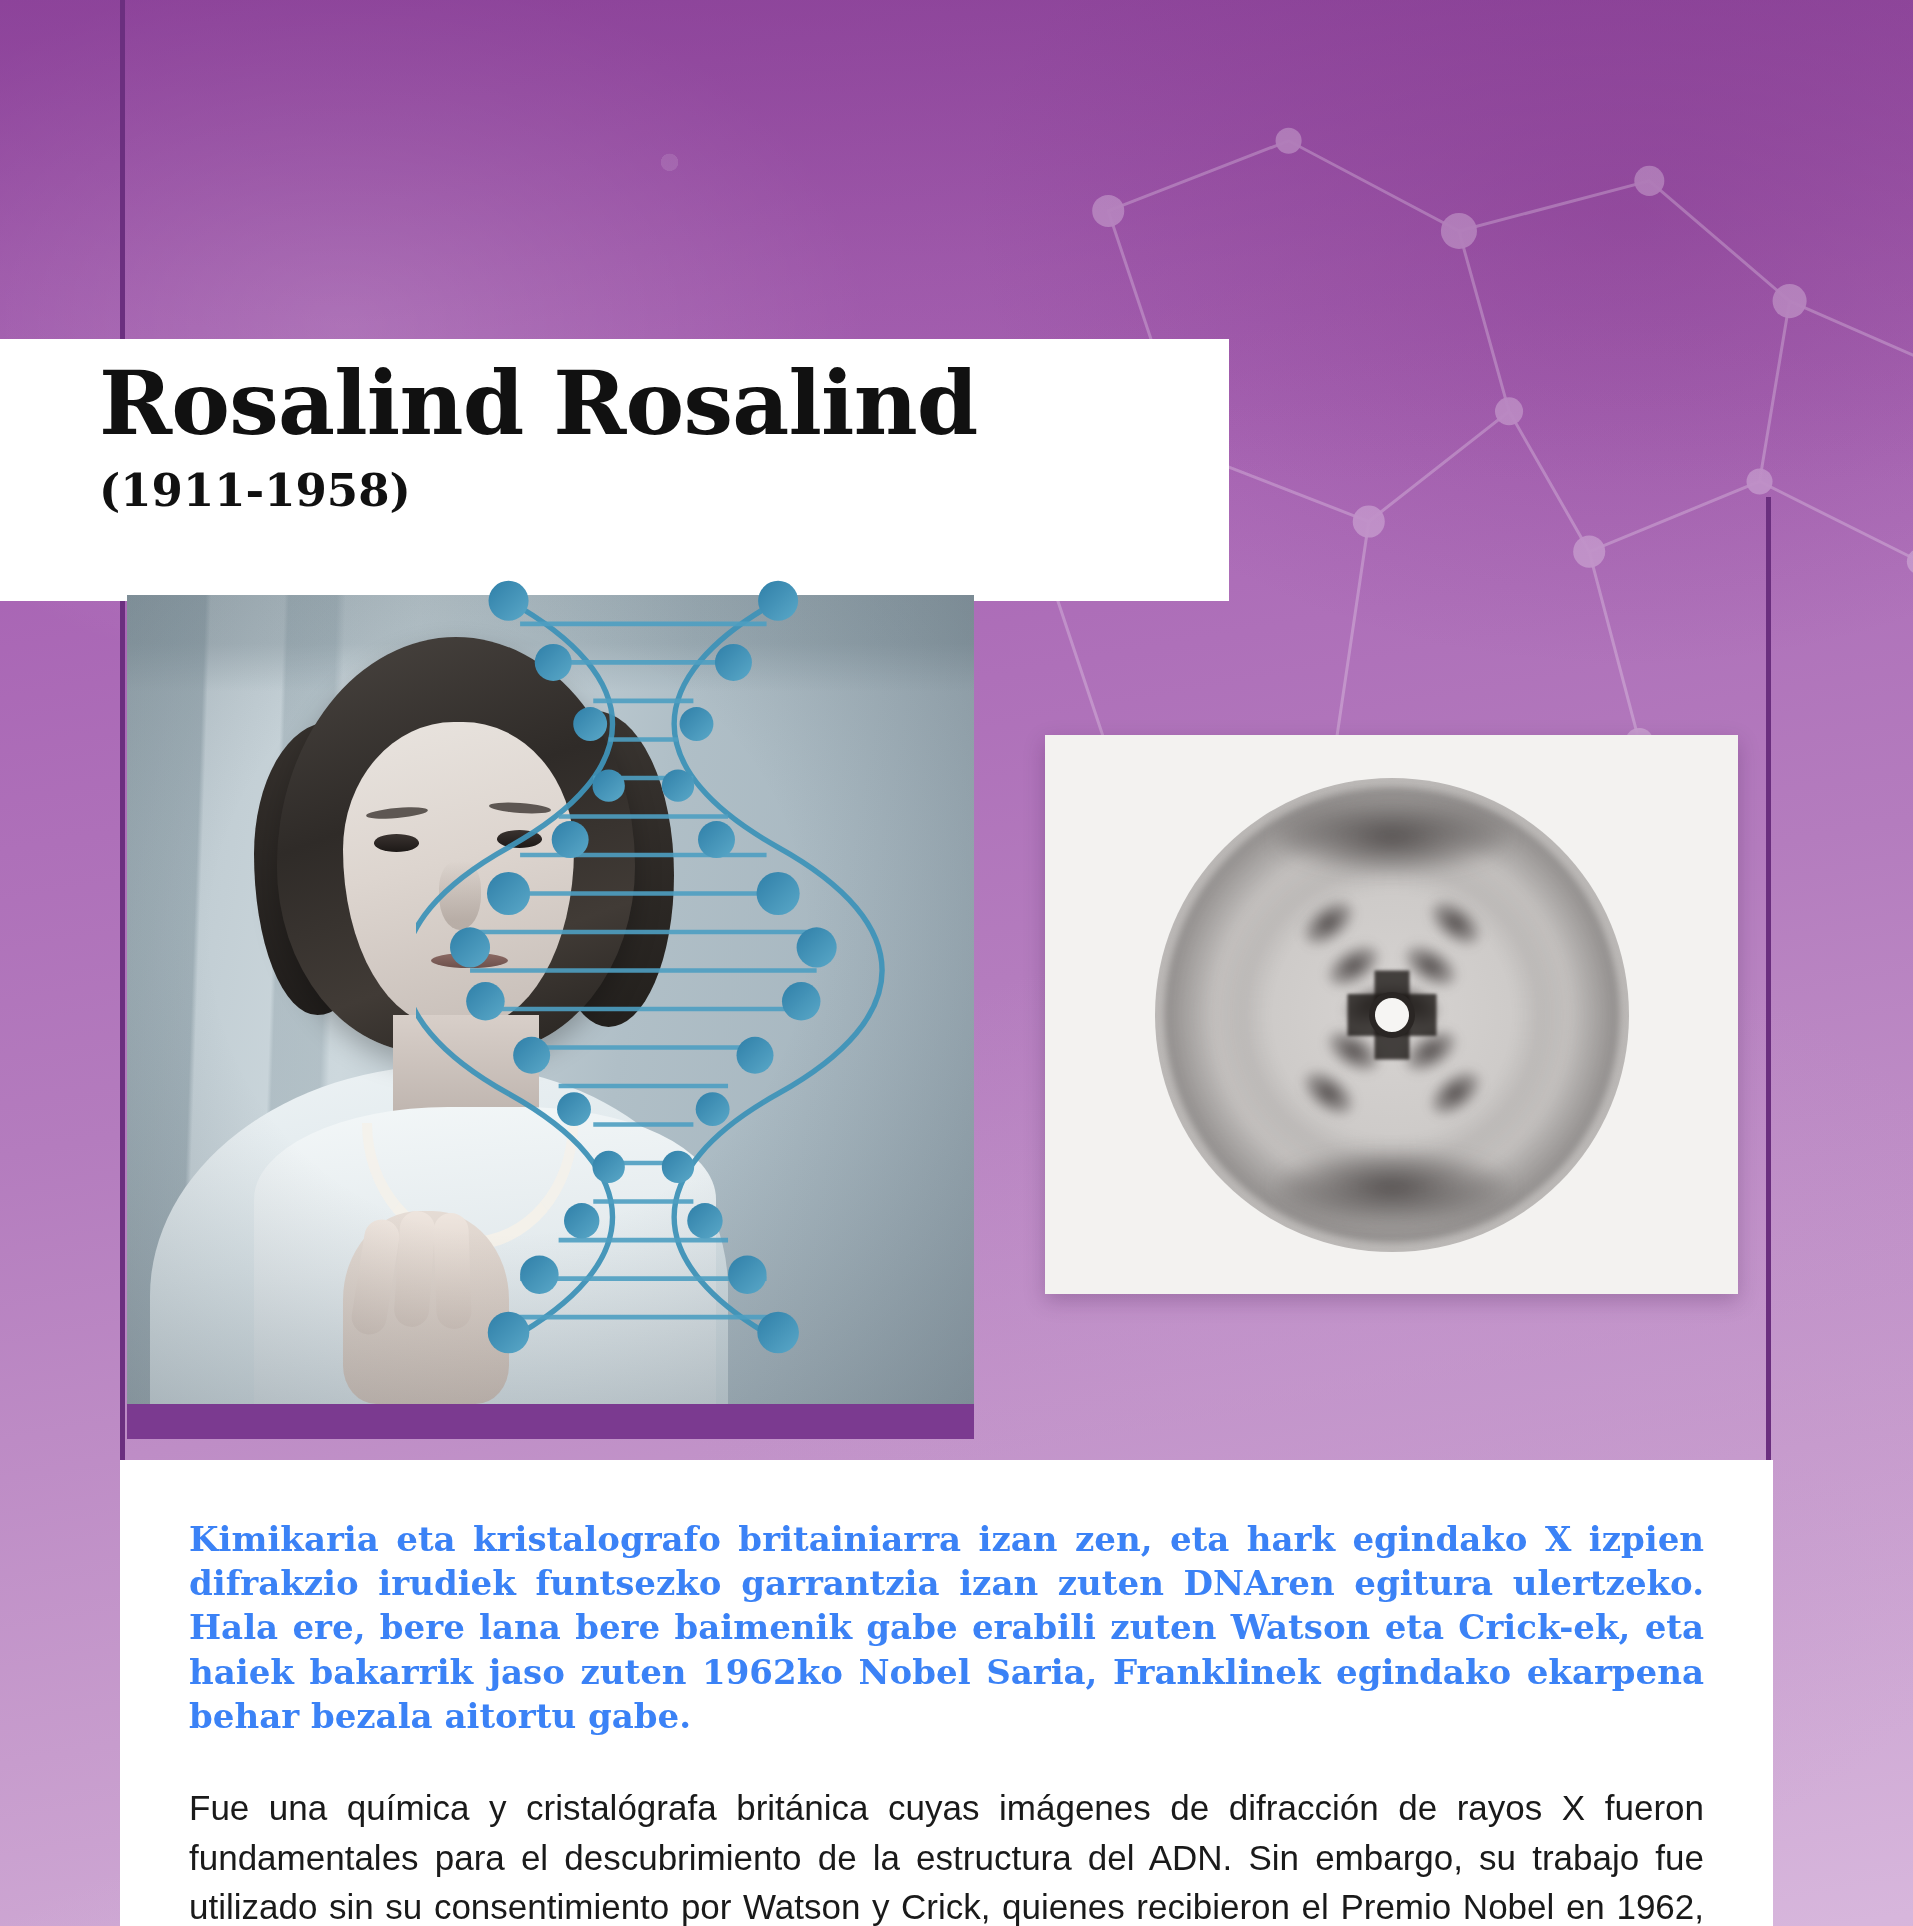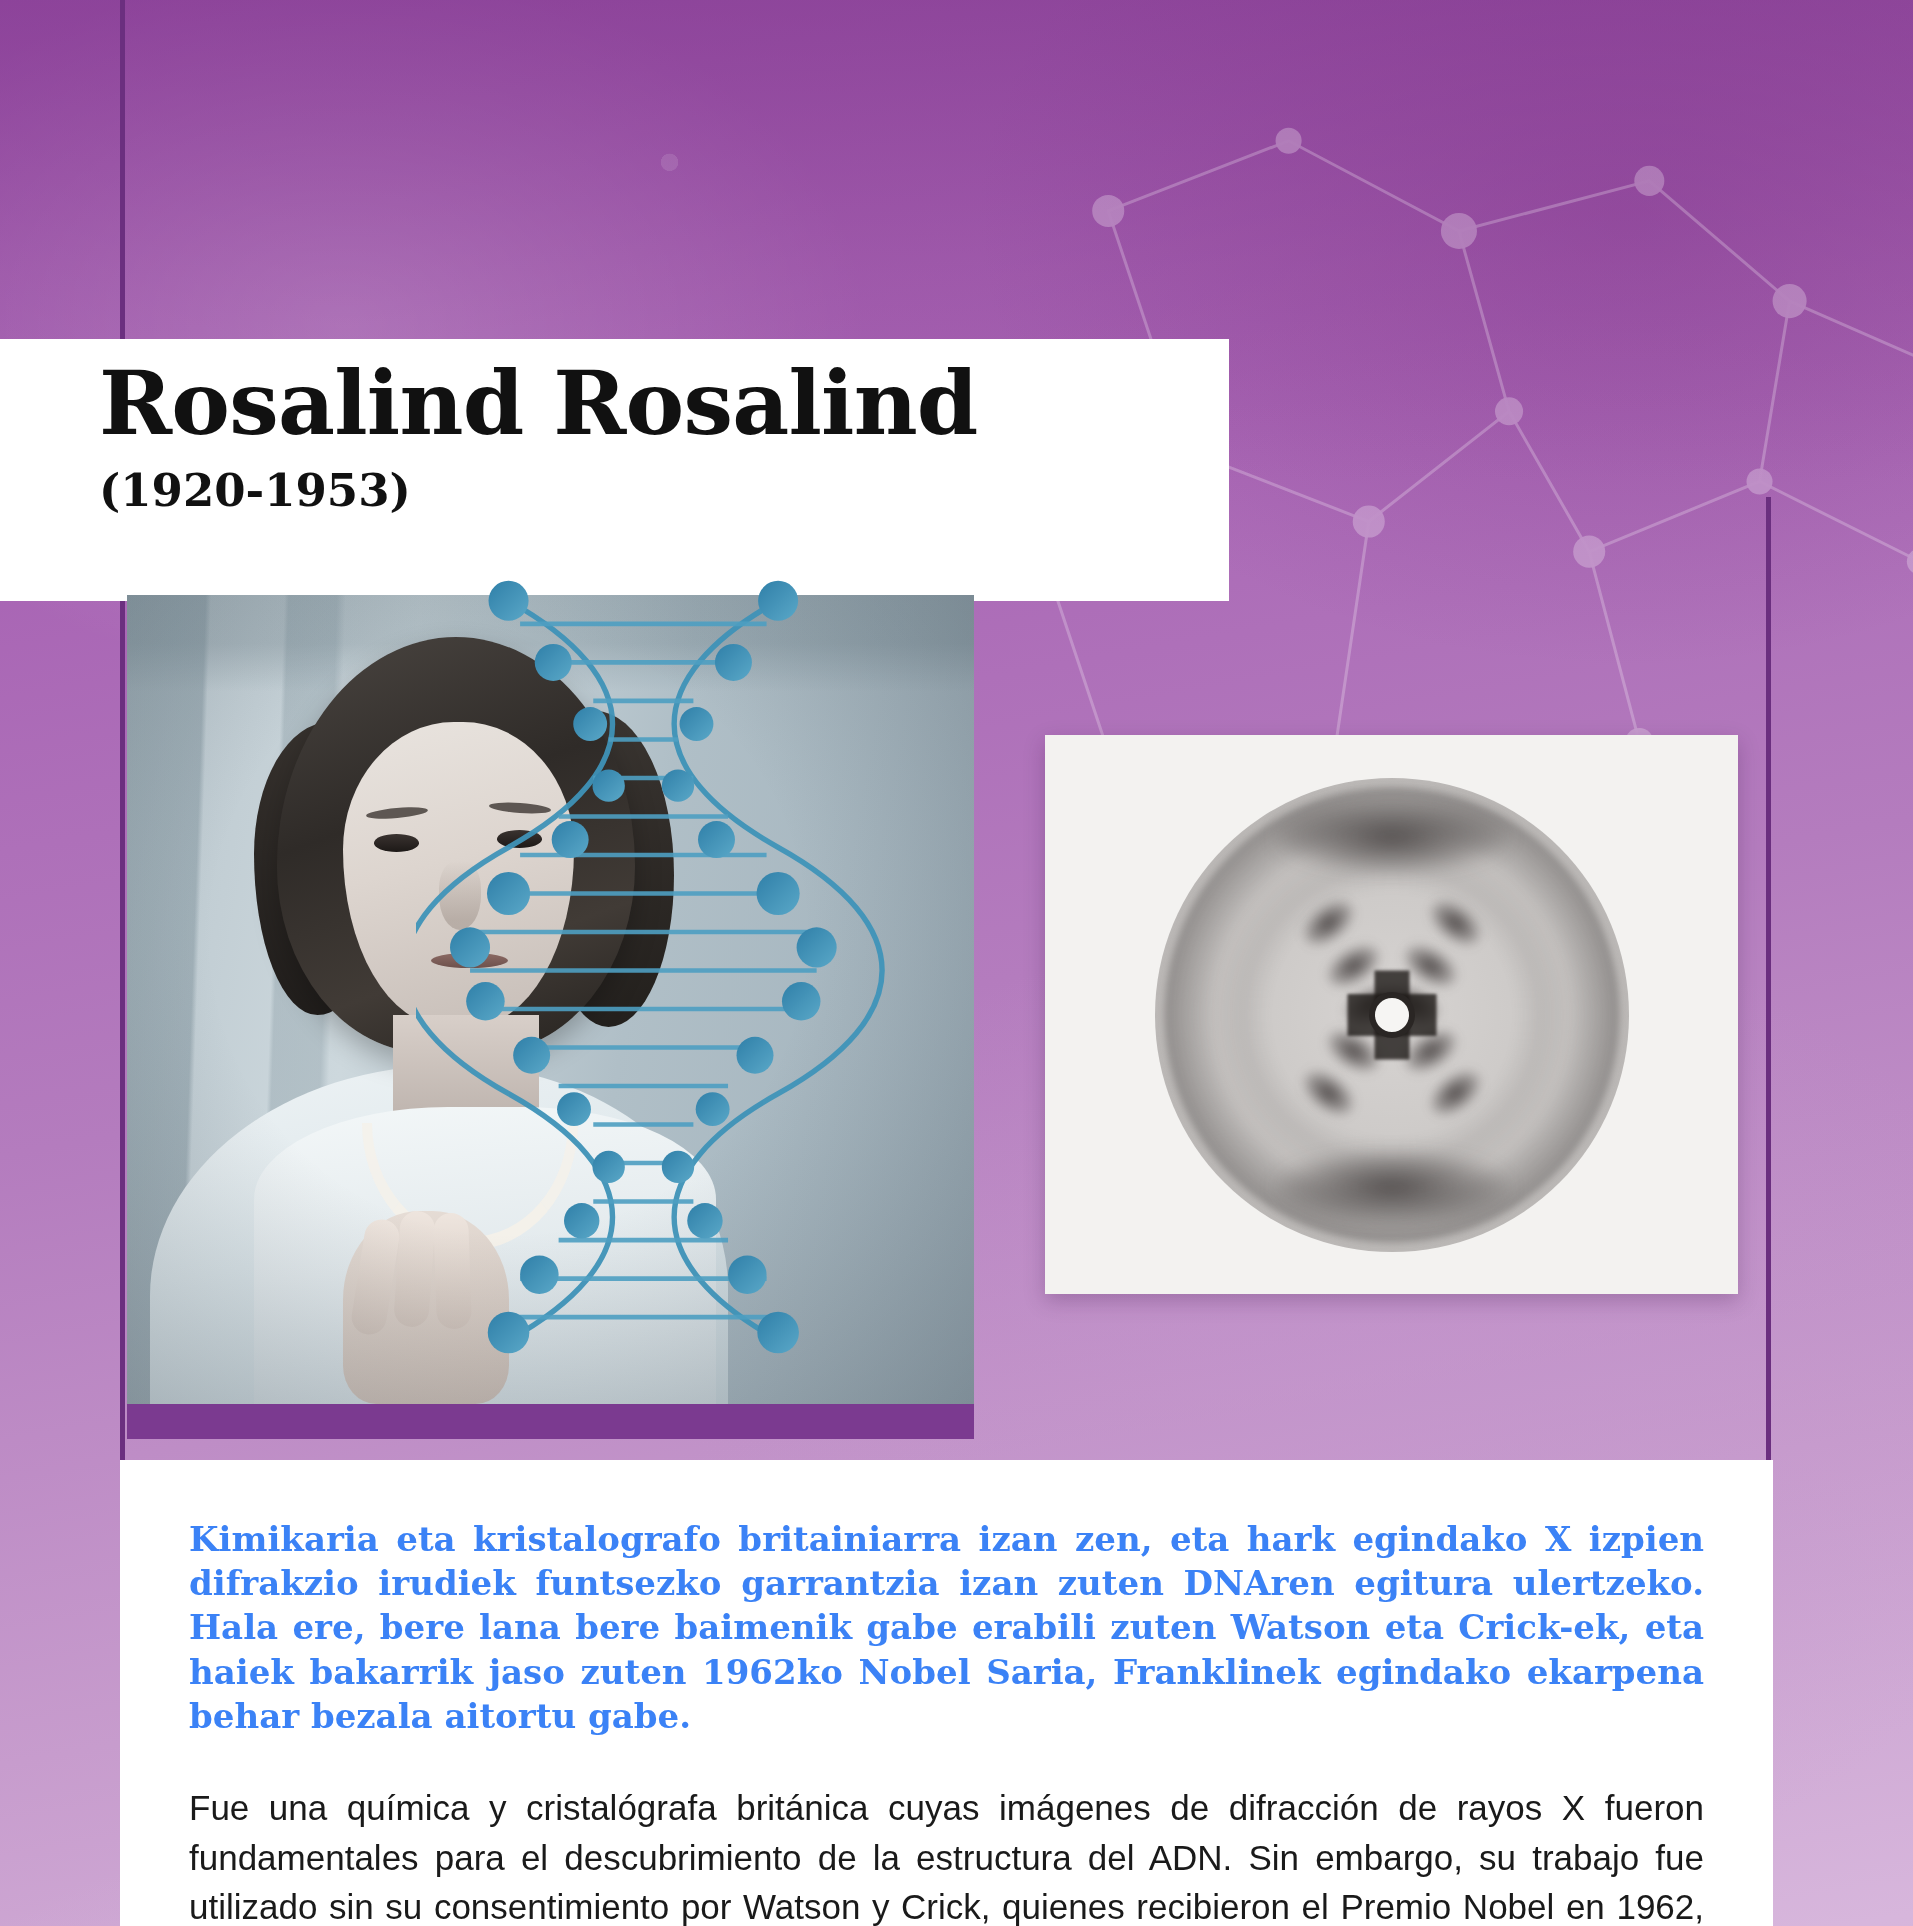--- a/index.html
+++ b/index.html
@@ -440,21 +440,21 @@
         <circle cx="280" cy="800" r="15"></circle>
       <circle cx="150" cy="700" r="12"></circle>
     </g>
   </svg>
 
   <div class="frame-line frame-v-left"></div>
   <div class="frame-line frame-v-right"></div>
 
   <div class="title-block">
     <h1 class="title-main">Rosalind Rosalind</h1>
-    <div class="title-sub">(1920-1953)</div>
+    <div class="title-sub">(1911-1958)</div>
   </div>
 
   <div class="portrait-wrap">
     <div class="portrait-shadowbar"></div>
     <div class="portrait">
       <div class="ph-bg"></div>
       <div class="ph-bg-bands"></div>
       <div class="ph-body"></div>
       <div class="ph-hair-left"></div>
       <div class="ph-hair-right"></div>

